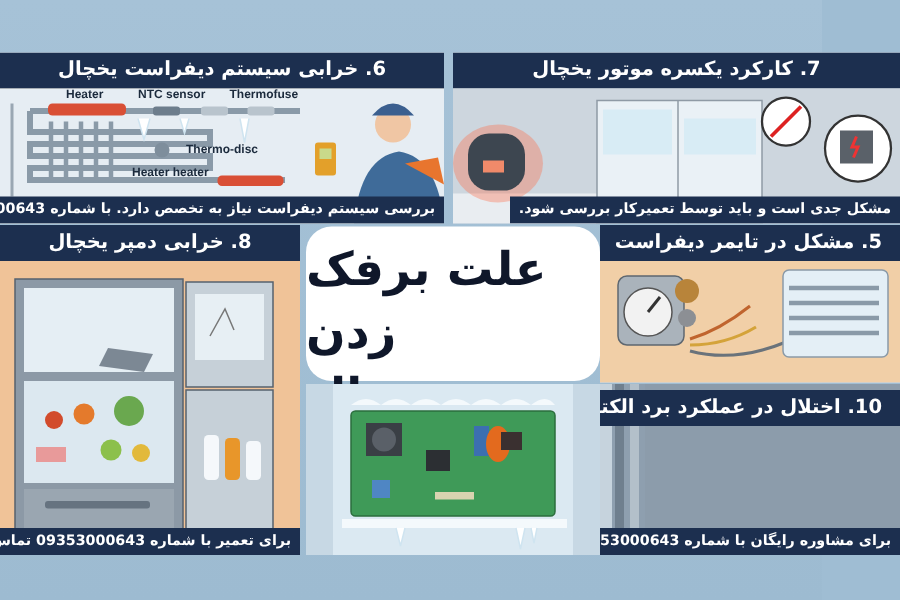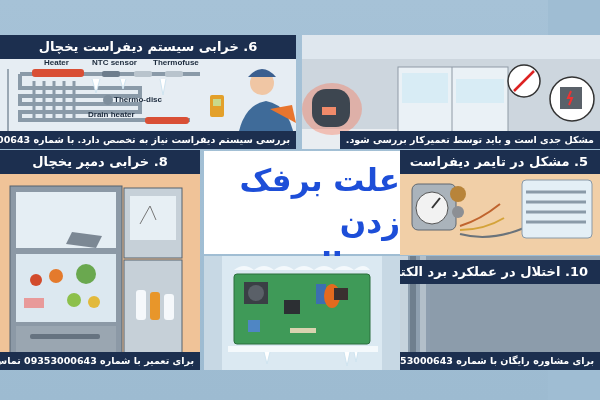--- a/index.html
+++ b/index.html
@@ -38,23 +38,24 @@
     #p8 { left: 0; top: 150px; width: 200px; height: 220px; }
     #p8 .art { background: #f0c398; }
     
     #p9 { left: 400px; top: 150px; width: 200px; height: 105px; }
     #p9 .art { background: #f1cfa7; }
     
     #p10 { left: 400px; top: 256px; width: 200px; height: 114px; background: transparent; }
     
     #center-title {
       position: absolute; left: 204px; top: 151px; width: 196px; height: 103px;
-      background: #ffffff; direction: rtl; text-align: right;
-      color: #1d4ed8; font-weight: bold; font-size: 31px; line-height: 42px;
+      background: #ffffff; direction: rtl; text-align: left;
+      color: #0f172a; font-weight: bold; font-size: 31px; line-height: 42px;
       padding-top: 8px;
+      border-radius: 17px;
     }
     #pcb-area { position: absolute; left: 204px; top: 256px; width: 196px; height: 114px; background: #d6e6f0; overflow: hidden; }
 
     .label-en { position: absolute; font-size: 8px; font-weight: bold; color: #1b2a3c; font-family: "Liberation Sans", sans-serif; }
   </style>
 </head>
 <body>
 
 <div class="canvas">
 
@@ -77,27 +78,28 @@
         <circle cx="262" cy="24" r="12" fill="#f0c6a4"></circle>
         <path d="M248 18 q14 -16 28 0 z" fill="#3b5f8f"></path>
         <path d="M236 90 q4 -44 30 -48 q26 4 30 48 z" fill="#3f6b99"></path>
         <path d="M270 50 l22 -4 l4 18 z" fill="#e8752e"></path>
         <rect x="210" y="36" width="14" height="22" rx="2" fill="#e3a02a"></rect>
         <rect x="213" y="40" width="8" height="7" fill="#c9d98a"></rect>
       </svg>
       <span class="label-en" style="left:44px;top:-1px">Heater</span>
       <span class="label-en" style="left:92px;top:-1px">NTC sensor</span>
       <span class="label-en" style="left:153px;top:-1px">Thermofuse</span>
-      <span class="label-en" style="left:114px;top:36px">Thermo-disc</span>
-      <span class="label-en" style="left:88px;top:51px">Drain heater</span>
+      <span class="label-en" style="left:124px;top:36px">Thermo-disc</span>
+      <span class="label-en" style="left:88px;top:51px">Heater heater</span>
     </div>
     <div class="panel-caption" style="left:0;">بررسی سیستم دیفراست نیاز به تخصص دارد. با شماره 09353000643 تماس بگیرید.</div>
   </div>
 
   <div class="panel" id="p7">
+    <div class="panel-title center">7. کارکرد یکسره موتور یخچال</div>
     <div class="art">
       <svg width="298" height="90" viewBox="0 0 298 90">
         <rect width="298" height="90" fill="#cdd6de"></rect>
         <rect x="0" y="70" width="110" height="20" fill="#e9edf1"></rect>
         <ellipse cx="30" cy="50" rx="30" ry="26" fill="#ff6a45" opacity="0.35"></ellipse>
         <rect x="10" y="30" width="38" height="38" rx="14" fill="#3d4650"></rect>
         <rect x="20" y="48" width="14" height="8" fill="#f08a6a"></rect>
         <rect x="96" y="8" width="110" height="82" fill="#eaf1f6" stroke="#8f9aa5"></rect>
         <line x1="150" y1="8" x2="150" y2="90" stroke="#8f9aa5"></line>
         <rect x="100" y="14" width="46" height="30" fill="#d8ecf5"></rect>

